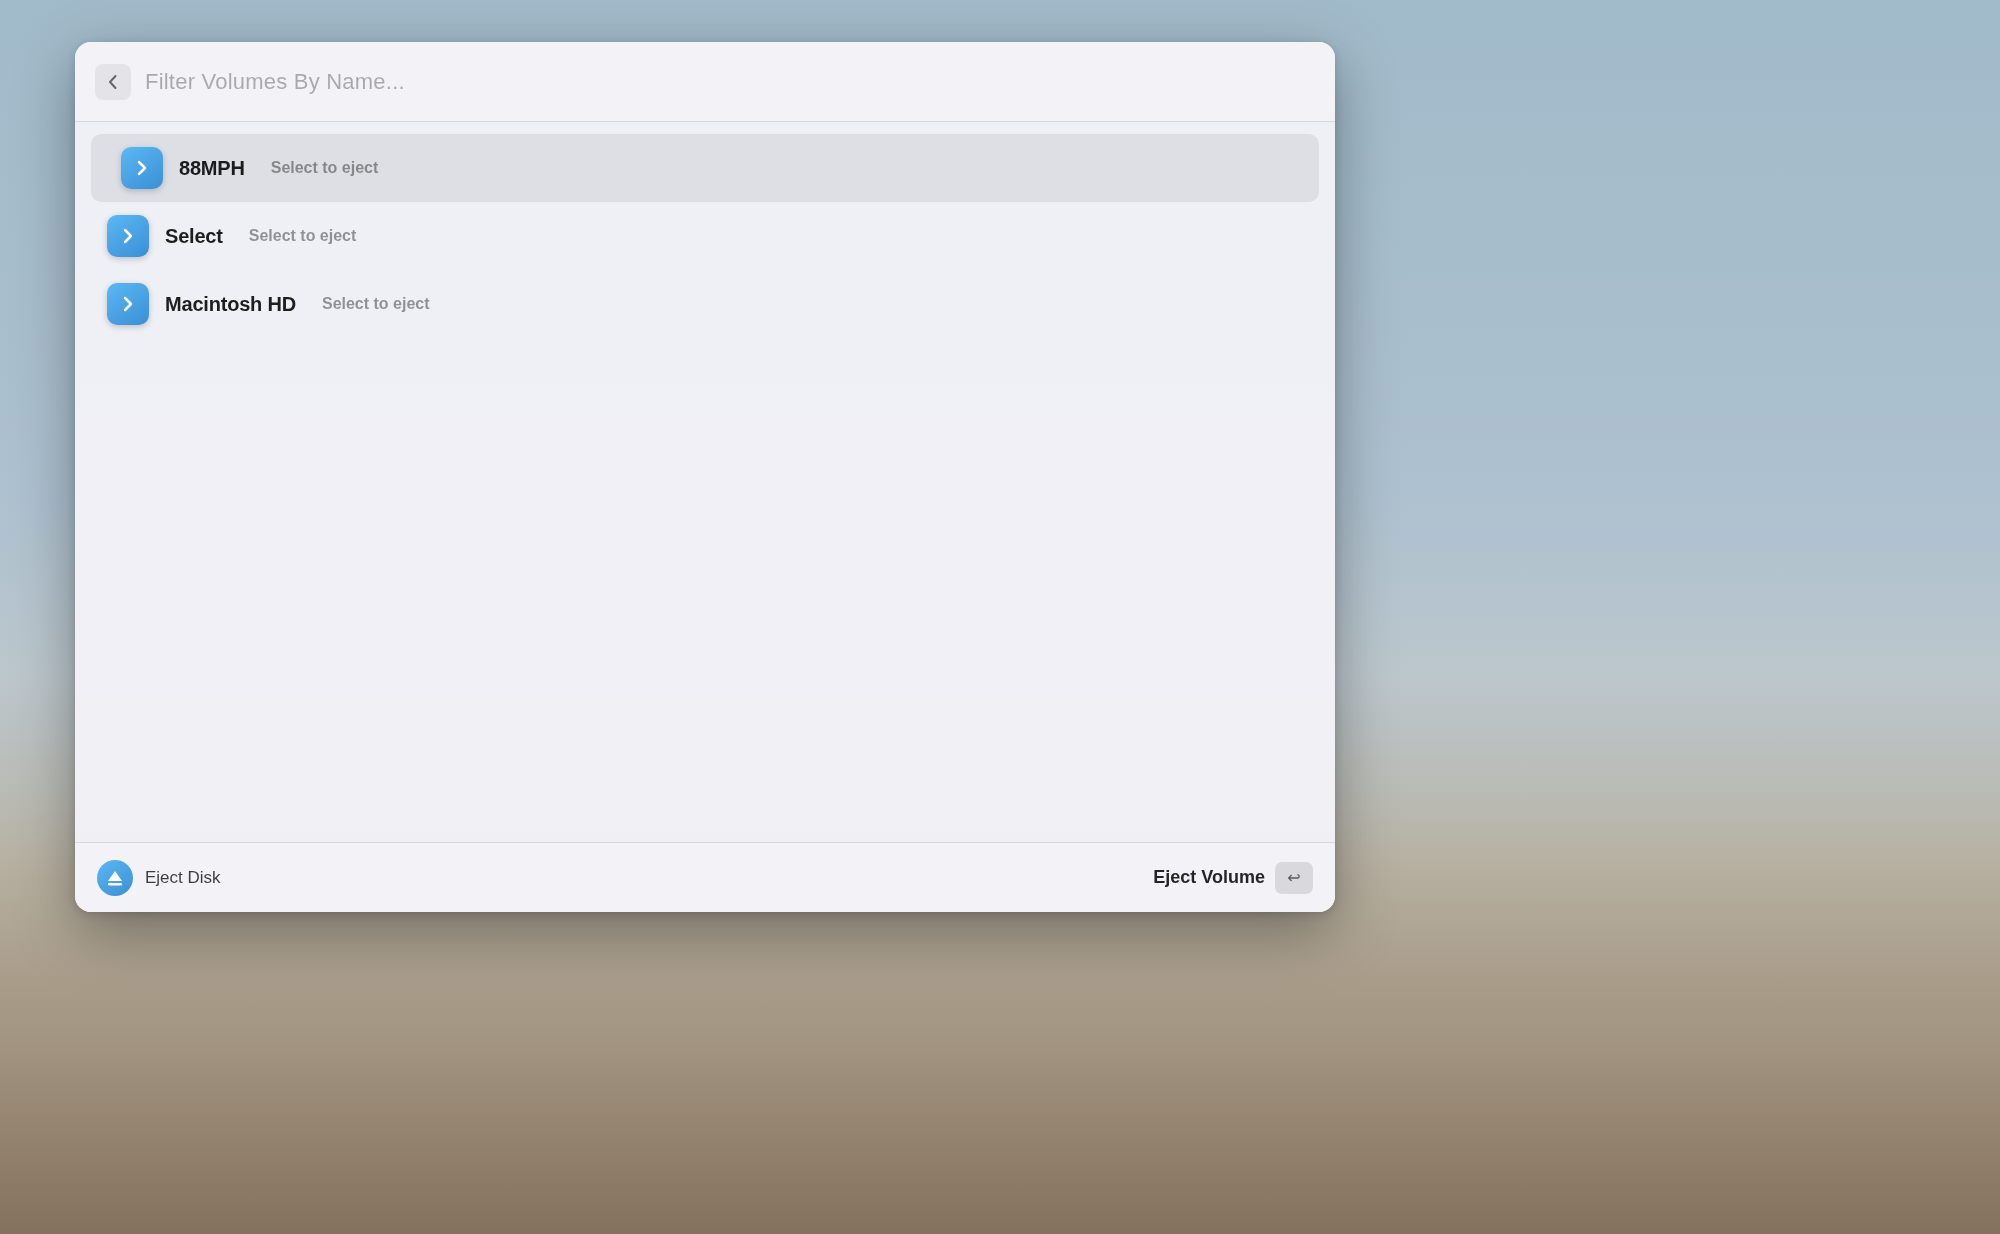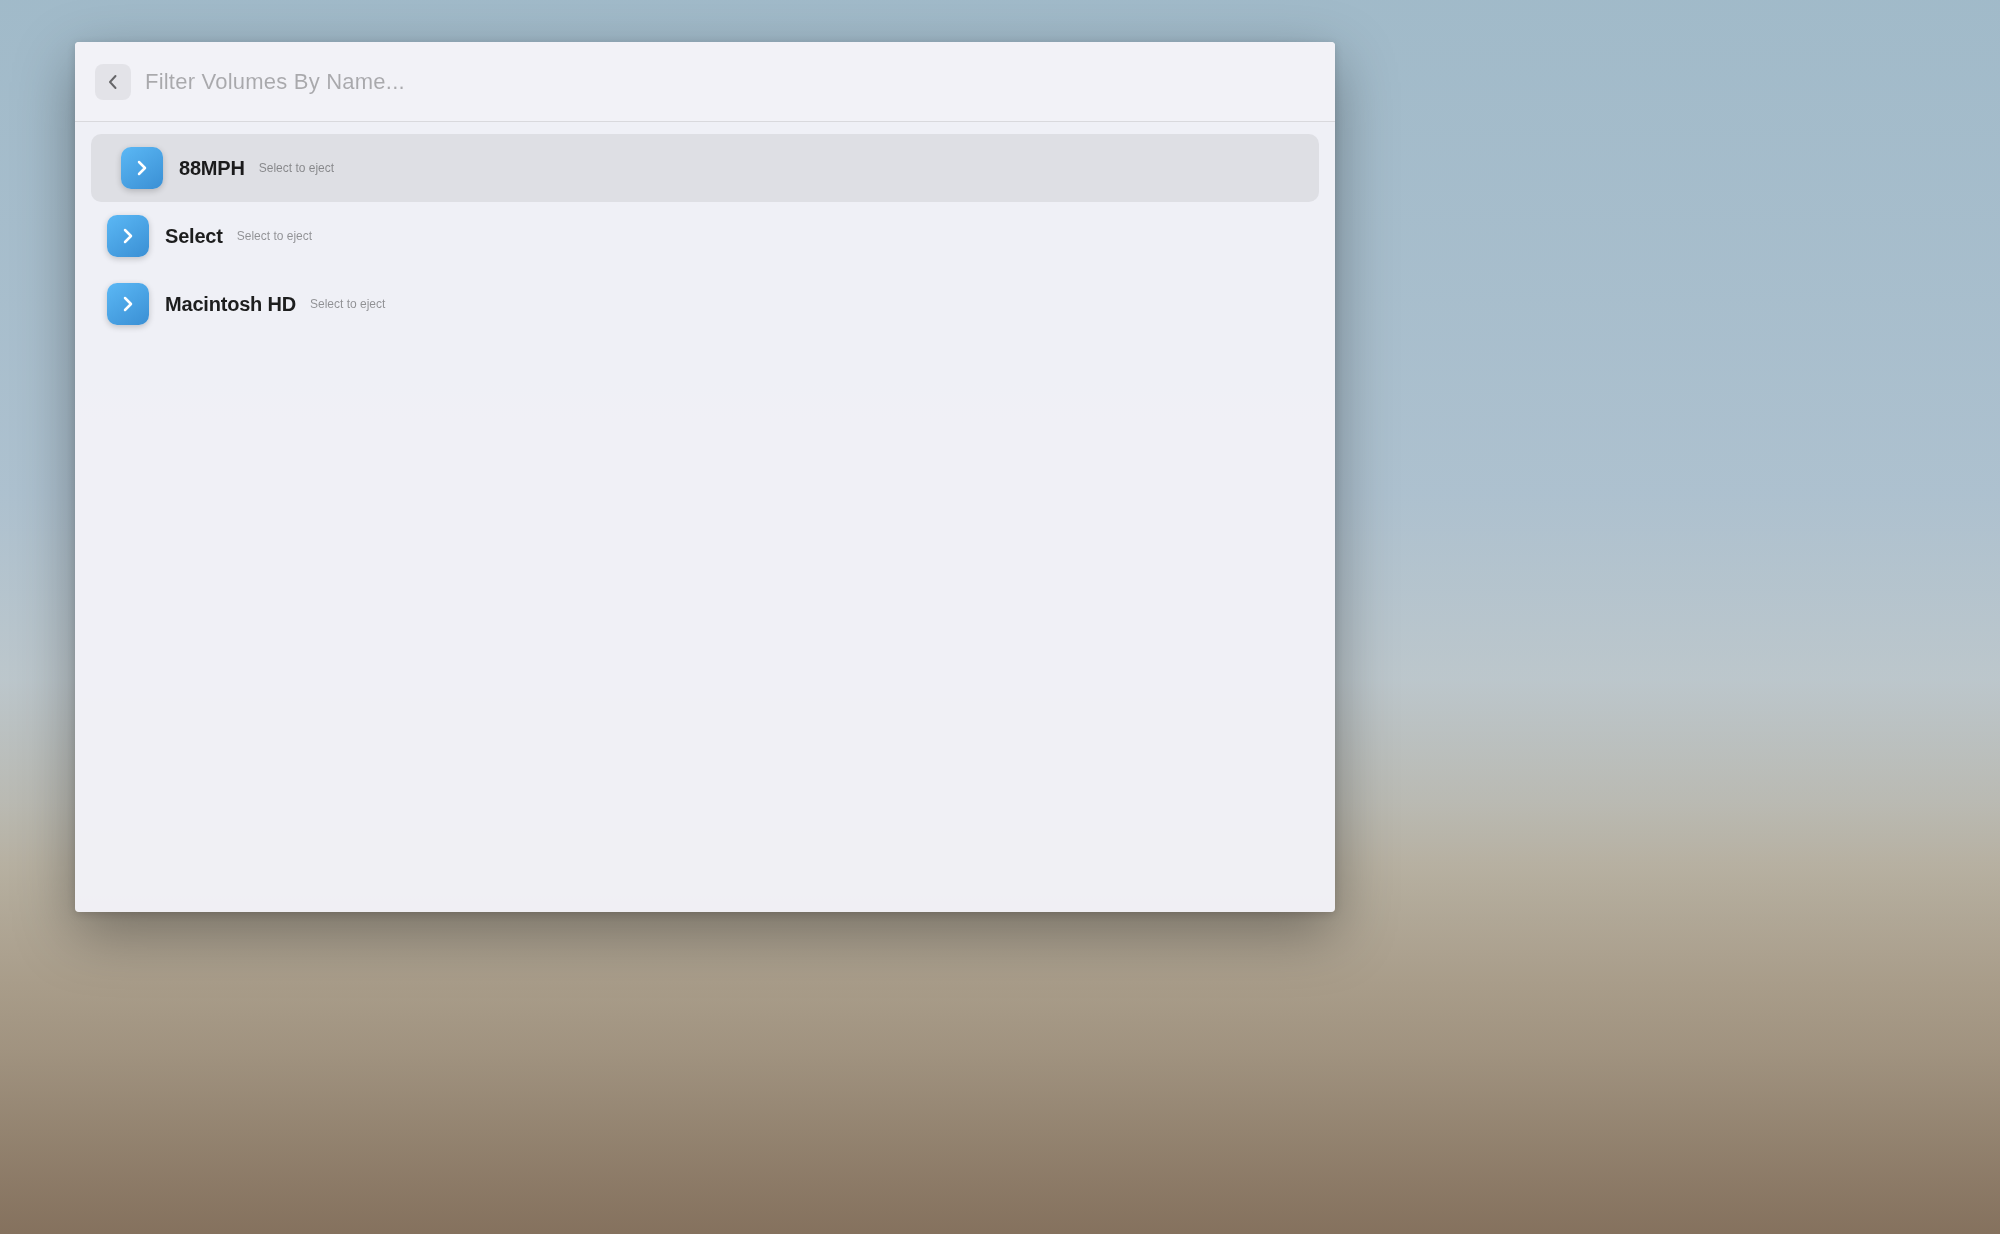--- a/index.html
+++ b/index.html
@@ -38,21 +38,21 @@
         );
     }
 
     .dialog {
       position: absolute;
       top: 42px;
       left: 75px;
       width: 1260px;
       height: 870px;
       background: rgba(242, 242, 247, 0.97);
-      border-radius: 4px;
+      border-radius: 16px;
       box-shadow: 0 20px 60px rgba(0,0,0,0.35), 0 2px 8px rgba(0,0,0,0.15);
       display: flex;
       flex-direction: column;
       overflow: hidden;
     }
 
     
     .search-bar {
       display: flex;
       align-items: center;
@@ -132,23 +132,24 @@
 
     .volume-name {
       font-size: 20px;
       font-weight: 600;
       color: rgba(0,0,0,0.88);
       margin-right: 14px;
       letter-spacing: -0.01em;
     }
 
     .volume-action {
-      font-size: 12px;
+      font-size: 16px;
       color: rgba(0,0,0,0.4);
-      font-weight: 400;
+      font-weight: 700;
+      margin-left: 12px;
     }
 
     
     .footer {
       height: 70px;
       border-top: 1px solid rgba(0,0,0,0.1);
       display: flex;
       align-items: center;
       justify-content: space-between;
       padding: 0 22px;
@@ -253,14 +254,32 @@
         <svg viewBox="0 0 22 22">
           <path d="M8 5l6 6-6 6" stroke="white" stroke-width="2.5" fill="none" stroke-linecap="round" stroke-linejoin="round"></path>
         </svg>
       </div>
       <span class="volume-name">Macintosh HD</span>
       <span class="volume-action">Select to eject</span>
     </div>
 
   </div>
 
+  <div class="footer">
+    <div class="footer-left">
+      <div class="eject-disk-icon">
+
+        <svg viewBox="0 0 20 20">
+          <polygon points="10,3 17,13 3,13" fill="white"></polygon>
+          <rect x="3" y="15" width="14" height="2.5" rx="1.2" fill="white"></rect>
+        </svg>
+      </div>
+      <span class="eject-disk-label">Eject Disk</span>
+    </div>
+    <div class="footer-right">
+      <span class="eject-volume-label">Eject Volume</span>
+      <button class="enter-button">
+        <span>↩</span>
+      </button>
+    </div>
+  </div>
 
 </div>
 
 </body></html>

